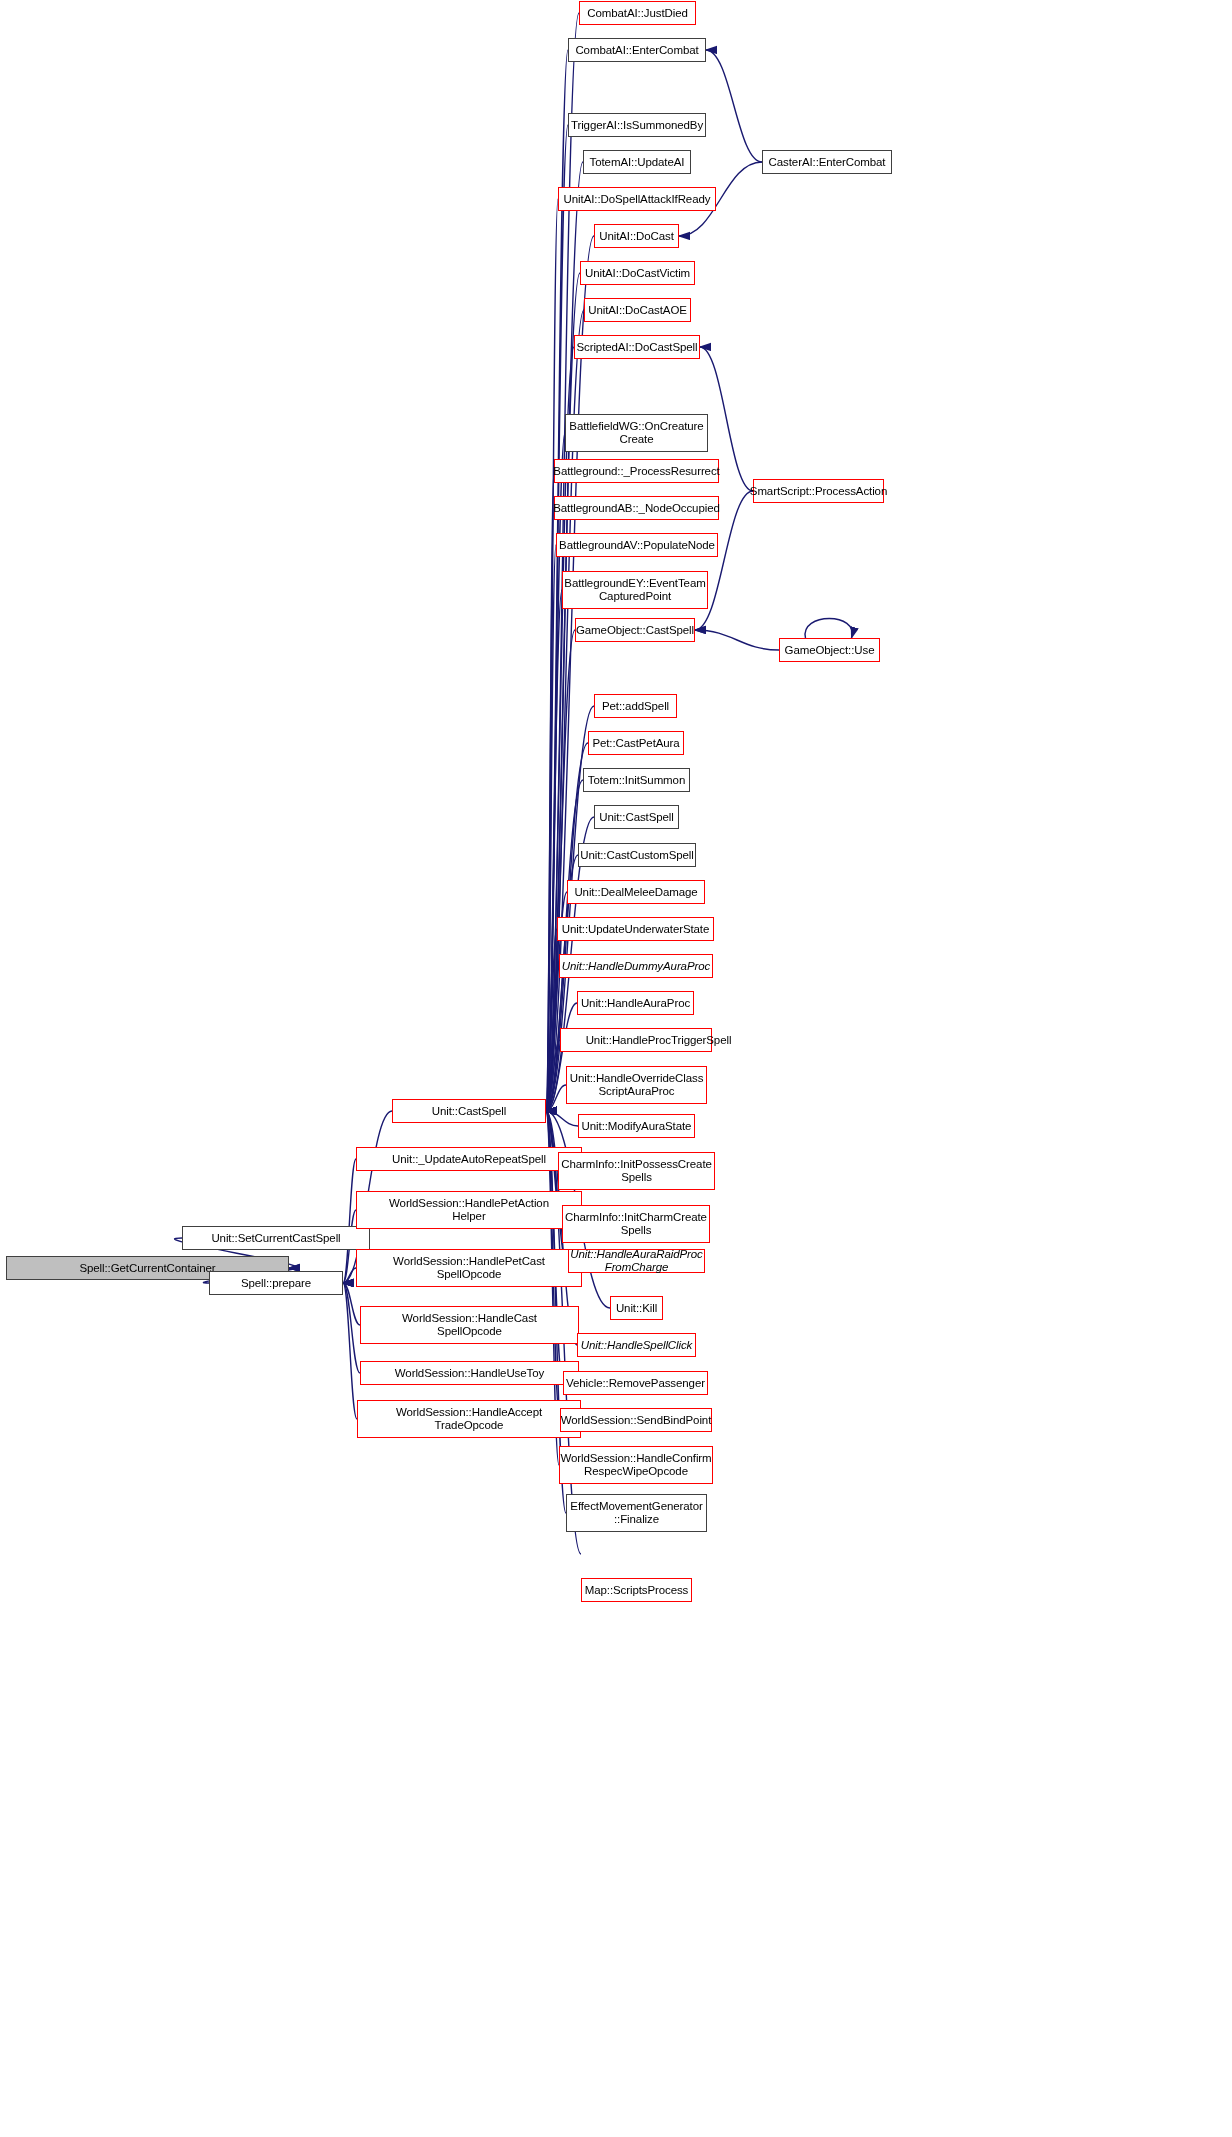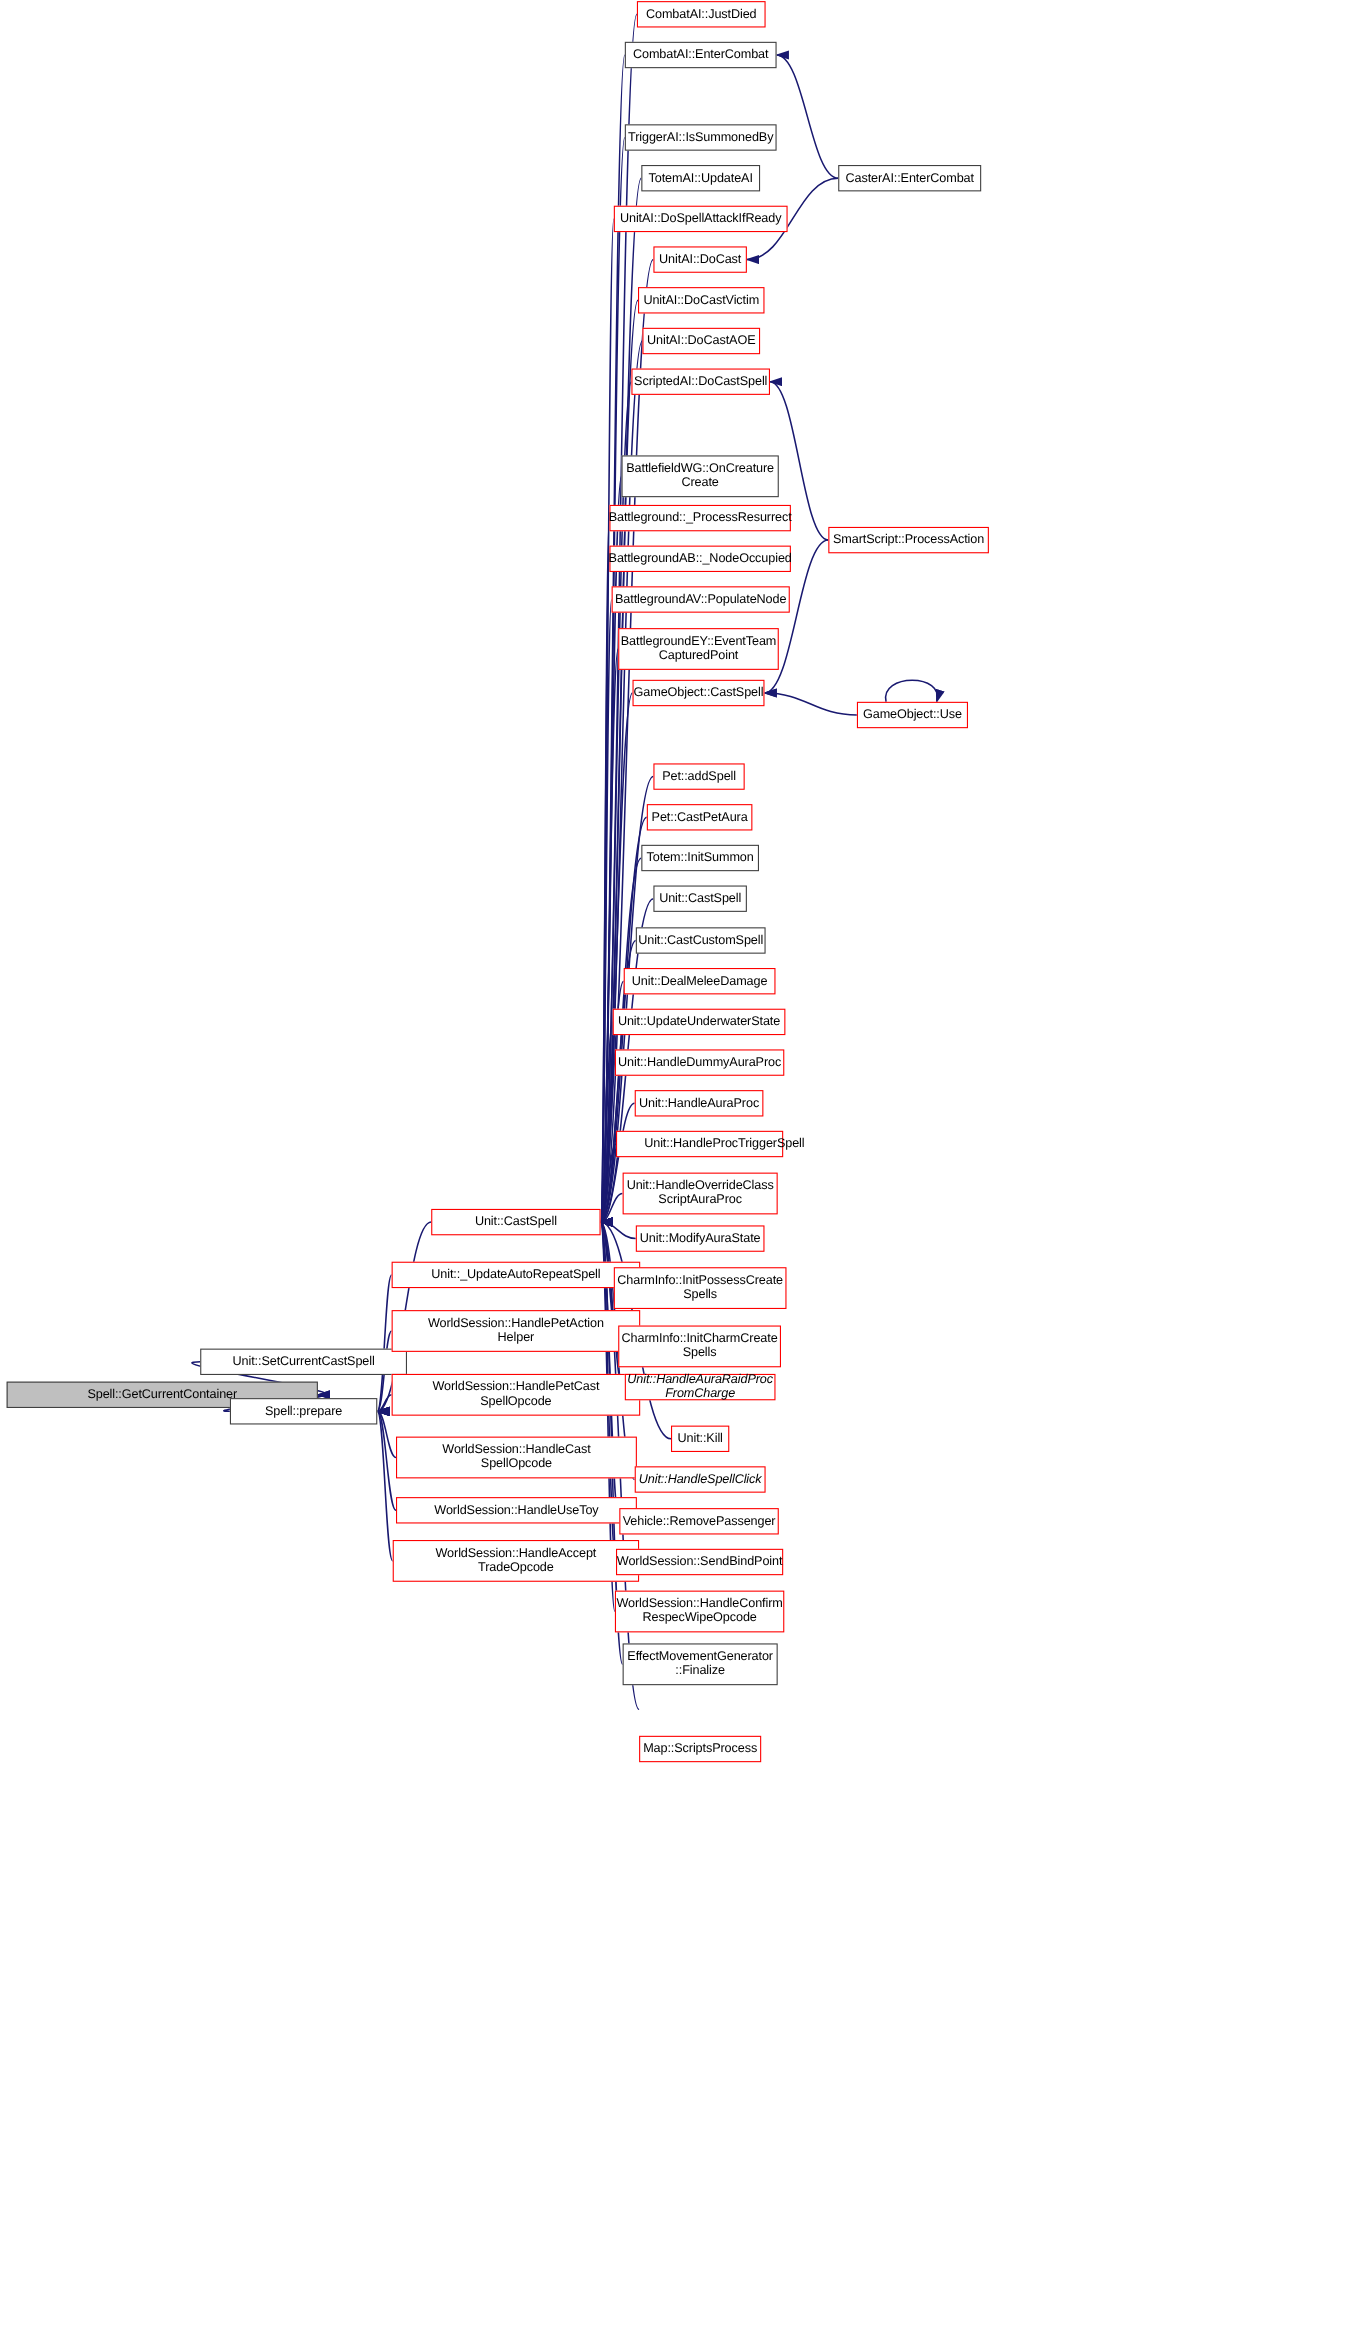--- a/index.html
+++ b/index.html
@@ -144,21 +144,21 @@
       <div class="node" style="left: 562px; top: 571px; width: 146px; height: 38px;">BattlegroundEY::EventTeam
 CapturedPoint</div>
       <div class="node" style="left: 575px; top: 618px; width: 120px; height: 24px;">GameObject::CastSpell</div>
       <div class="node" style="left: 594px; top: 694px; width: 83px; height: 24px;">Pet::addSpell</div>
       <div class="node" style="left: 588px; top: 731px; width: 96px; height: 24px;">Pet::CastPetAura</div>
       <div class="node black" style="left: 583px; top: 768px; width: 107px; height: 24px;">Totem::InitSummon</div>
       <div class="node black" style="left: 594px; top: 805px; width: 85px; height: 24px;">Unit::CastSpell</div>
       <div class="node black" style="left: 578px; top: 843px; width: 118px; height: 24px;">Unit::CastCustomSpell</div>
       <div class="node" style="left: 567px; top: 880px; width: 138px; height: 24px;">Unit::DealMeleeDamage</div>
       <div class="node" style="left: 557px; top: 917px; width: 157px; height: 24px;">Unit::UpdateUnderwaterState</div>
-      <div class="node" style="left: 559px; top: 954px; width: 154px; height: 24px;">Unit::HandleDummyAuraProc</div>
+      <div class="node" style="left: 559px; top: 954px; width: 154px; height: 24px; font-style: italic;">Unit::HandleDummyAuraProc</div>
       <div class="node" style="left: 577px; top: 991px; width: 117px; height: 24px;">Unit::HandleAuraProc</div>
       <div class="node" style="left: 560px; top: 1028px; width: 152px; height: 24px; padding-left: 45px;">Unit::HandleProcTriggerSpell</div>
       <div class="node" style="left: 566px; top: 1066px; width: 141px; height: 38px;">Unit::HandleOverrideClass
 ScriptAuraProc</div>
       <div class="node" style="left: 578px; top: 1114px; width: 117px; height: 24px;">Unit::ModifyAuraState</div>
       <div class="node" style="left: 558px; top: 1152px; width: 157px; height: 38px;">CharmInfo::InitPossessCreate
 Spells</div>
       <div class="node" style="left: 562px; top: 1205px; width: 148px; height: 38px;">CharmInfo::InitCharmCreate
 Spells</div>
       <div class="node" style="left: 568px; top: 1249px; width: 137px; height: 24px; font-style: italic;">Unit::HandleAuraRaidProc
@@ -166,16 +166,16 @@
       <div class="node" style="left: 610px; top: 1296px; width: 53px; height: 24px;">Unit::Kill</div>
       <div class="node" style="left: 577px; top: 1333px; width: 119px; height: 24px; font-style: italic;">Unit::HandleSpellClick</div>
       <div class="node" style="left: 563px; top: 1371px; width: 145px; height: 24px;">Vehicle::RemovePassenger</div>
       <div class="node" style="left: 560px; top: 1408px; width: 152px; height: 24px;">WorldSession::SendBindPoint</div>
       <div class="node" style="left: 559px; top: 1446px; width: 154px; height: 38px;">WorldSession::HandleConfirm
 RespecWipeOpcode</div>
       <div class="node black" style="left: 566px; top: 1494px; width: 141px; height: 38px;">EffectMovementGenerator
 ::Finalize</div>
       <div class="node" style="left: 581px; top: 1542px; width: 111px; height: 24px; margin-top: 36px;">Map::ScriptsProcess</div>
       <div class="node black" style="left: 762px; top: 150px; width: 130px; height: 24px;">CasterAI::EnterCombat</div>
-      <div class="node" style="left: 753px; top: 479px; width: 146px; height: 24px;">SmartScript::ProcessAction</div>
+      <div class="node" style="left: 753px; top: 479px; width: 131px; height: 24px;">SmartScript::ProcessAction</div>
       <div class="node" style="left: 779px; top: 638px; width: 101px; height: 24px;">GameObject::Use</div>
     </div>
 </div>
 
 </body></html>

